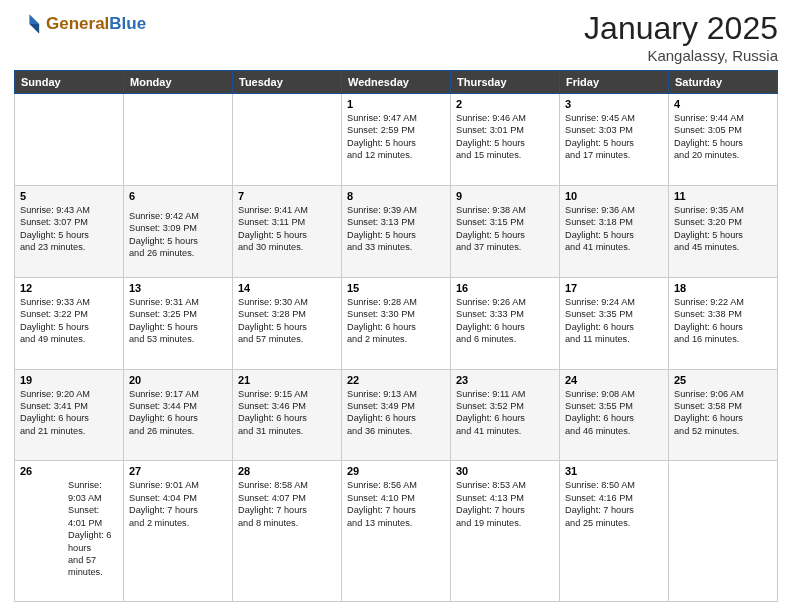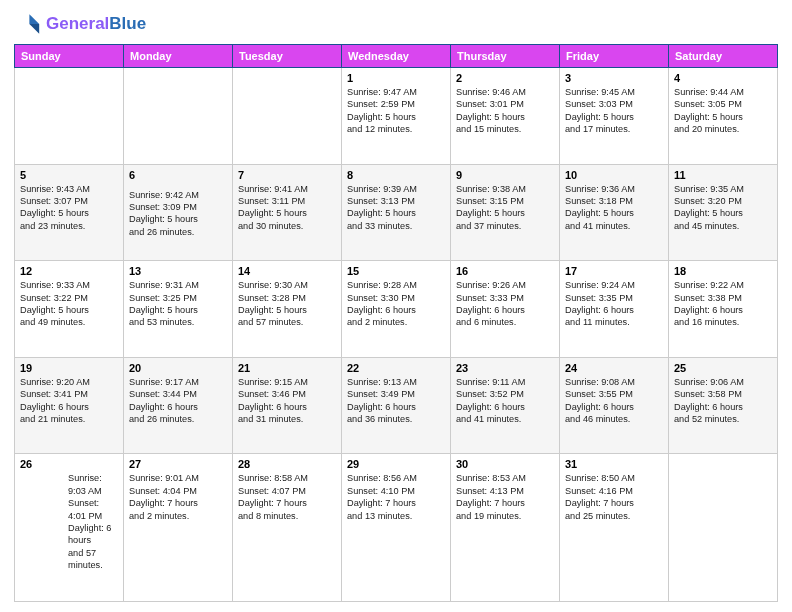--- a/index.html
+++ b/index.html
@@ -46,21 +46,21 @@
       font-size: 15px;
       color: #444;
     }
     .calendar {
       flex: 1;
       border-collapse: collapse;
       width: 100%;
       font-size: 9.5px;
     }
     .calendar th {
-      background-color: #d946ef;
+      background-color: #404040;
       color: #fff;
       text-align: left;
       padding: 5px 6px;
       font-size: 11px;
       font-weight: bold;
       border: 1px solid #1a5090;
     }
     .calendar td {
       border: 1px solid #ccc;
       vertical-align: top;
@@ -89,24 +89,28 @@
 
 <div class="page">
   <div class="header">
     <div class="logo">
       <svg class="logo-icon" viewBox="0 0 40 40">
         <polygon points="22,6 36,20 22,20" fill="#2a6db5"></polygon>
         <polygon points="22,20 36,20 36,34" fill="#1a4f8a"></polygon>
       </svg>
       <div>
         <div style="display:flex;gap:0;">
-          <span class="logo-general" style="font-size:17px;font-weight:bold;color:#8b5cf6;">General</span>
+          <span class="logo-general" style="font-size:17px;font-weight:bold;color:#a16207;">General</span>
             <span class="logo-blue" style="font-size:17px;font-weight:bold;color:#2a6db5;">Blue</span>
         </div>
       </div>
+    </div>
+    <div class="title-block">
+      <div class="month-title">January 2025</div>
+      <div class="location">Kangalassy, Russia</div>
     </div>
   </div>
 
   <table class="calendar">
     <thead>
       <tr>
 
       <th>Sunday</th>
           <th>Monday</th>
           <th>Tuesday</th>

